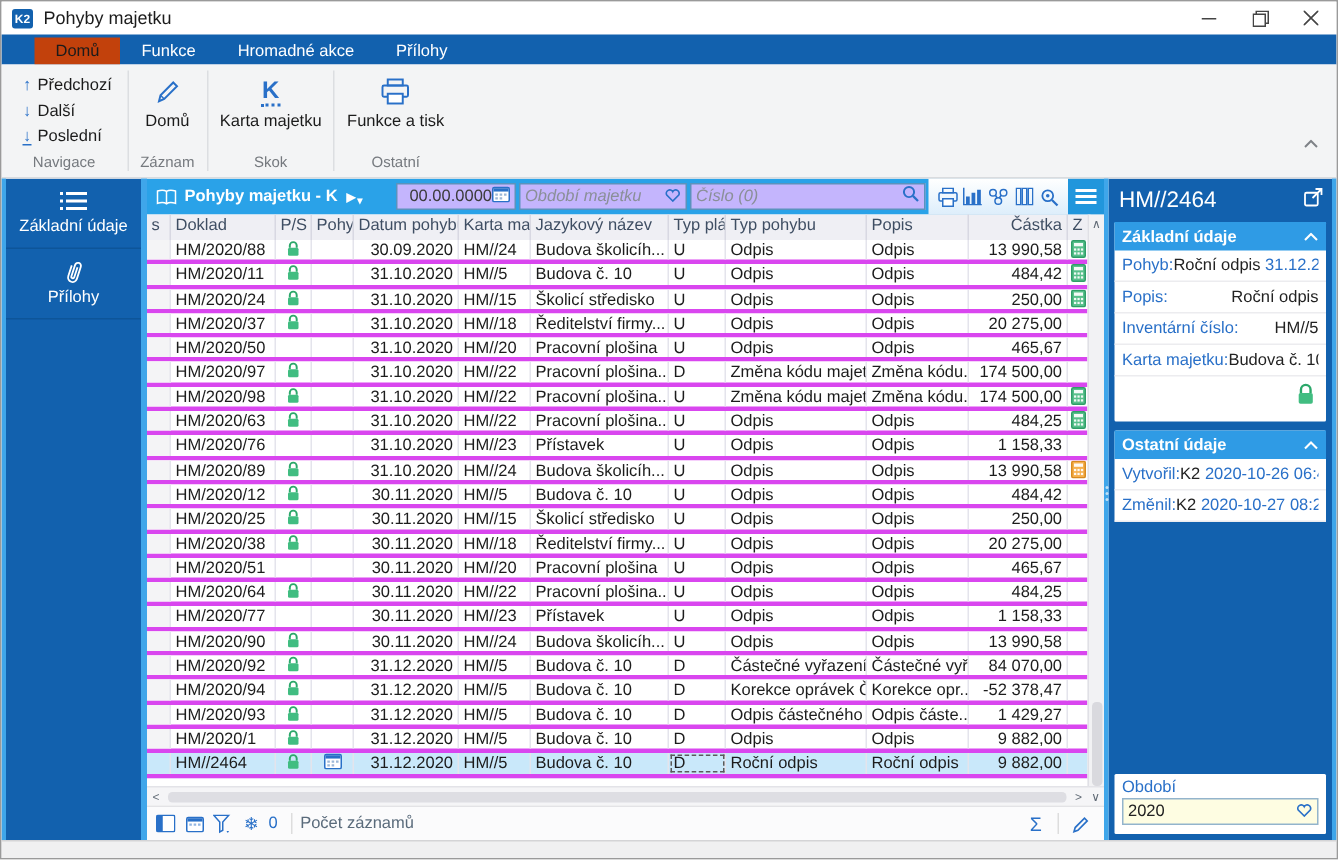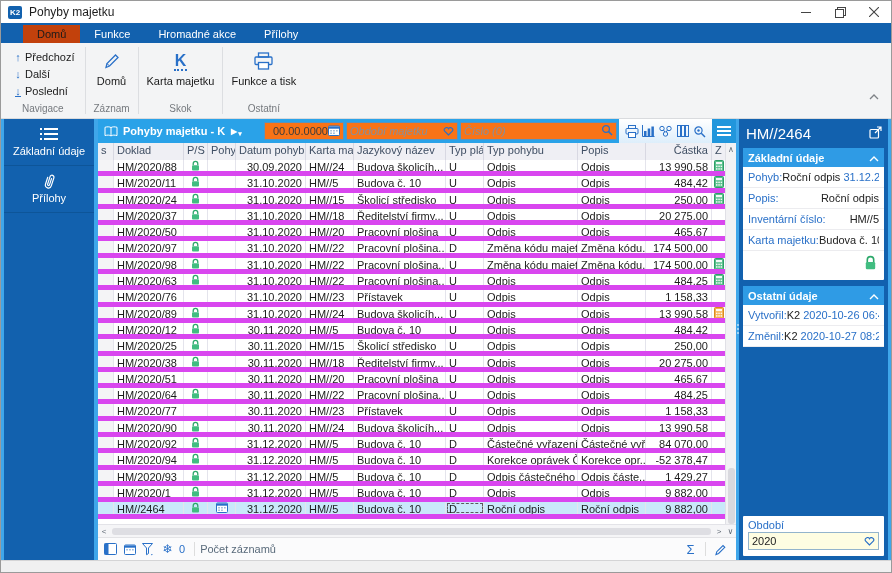--- a/index.html
+++ b/index.html
@@ -50,40 +50,40 @@
 
   
   .main { flex:1 1 auto; display:flex; flex-direction:column; min-width:0; background:#fff; }
 
   
   .ttoolbar { height:24px; background:#2AA2E8; display:flex; align-items:center; flex:0 0 auto; }
   .tb-title { width:166px; display:flex; align-items:center; color:#fff; font-size:11px; font-weight:bold; padding-left:6px; flex:0 0 auto; }
   .tb-title .book { margin-right:5px; display:flex; }
   .tb-title .play { font-size:8px; margin-left:6px; }
   .tb-title .mini-v { font-size:7px; margin-left:1px; margin-top:6px; }
-  .tb-field { height:18px; background:#f97316; border:1px solid #5a93bd; display:flex; align-items:center; padding:0 3px; margin-right:2px; flex:0 0 auto; }
+  .tb-field { height:18px; background:#c4b5fd; border:1px solid #5a93bd; display:flex; align-items:center; padding:0 3px; margin-right:2px; flex:0 0 auto; }
   .tb-field input { border:none; background:transparent; outline:none; font-family:"Liberation Sans",sans-serif; font-size:11px; width:100%; color:#3c3c3c; }
   .tb-field input::placeholder { font-style:italic; color:#8a8f98; }
   .f-date { width:80px; }
   .f-date input { text-align:right; }
   .f-period { width:112px; }
   .f-number { flex:1 1 auto; }
   .tb-icons { display:flex; align-items:center; height:24px; background:linear-gradient(#ffffff,#ddeefb); padding:0 4px; flex:0 0 auto; }
   .tb-iconbtn { width:17px; height:18px; display:flex; align-items:center; justify-content:center; }
   .tb-burger { width:24px; height:24px; background:#2196DC; display:flex; flex-direction:column; align-items:center; justify-content:center; gap:2px; flex:0 0 auto; }
   .tb-burger i { display:block; width:14px; height:2px; background:#fff; }
 
   
   .tablewrap { flex:1 1 auto; display:flex; min-height:0; }
   .tcols { flex:1 1 auto; display:flex; flex-direction:column; min-width:0; }
   .thead { display:flex; height:17px; background:#EFEFF4; flex:0 0 auto; }
   .hcell { border-right:1px solid #d8d8e2; font-size:11px; color:#3f4e63; padding:1px 3px 0 3px; overflow:hidden; white-space:nowrap; flex:0 0 auto; }
   .hcell.right { text-align:right; }
   .tbody { flex:0 0 auto; }
-  .trow { display:flex; height:16.3px; background:#fff; border-bottom:5px solid #d946ef; }
+  .trow { display:flex; height:16.3px; background:#fff; border-bottom:3px solid #d946ef; }
   .trow.selected { background:#C9E8FA; }
   .tcell { height:100%; border-right:1px solid #e4e4ec; padding:0 3px; font-size:11px; color:#1c1c1c; overflow:hidden; white-space:nowrap; line-height:15.5px; flex:0 0 auto; }
   .tcell.right { text-align:right; }
   .tcell.center { text-align:center; padding:0; line-height:14px; }
   .tcell.s-cell { background:#f4f4f6; }
   .trow.selected .tcell.s-cell { background:#C9E8FA; }
   .tcell.focus-cell { outline:1px dashed #5a5a5a; outline-offset:-2px; }
   .tfiller { flex:1 1 auto; background:#fff; }
 
   

